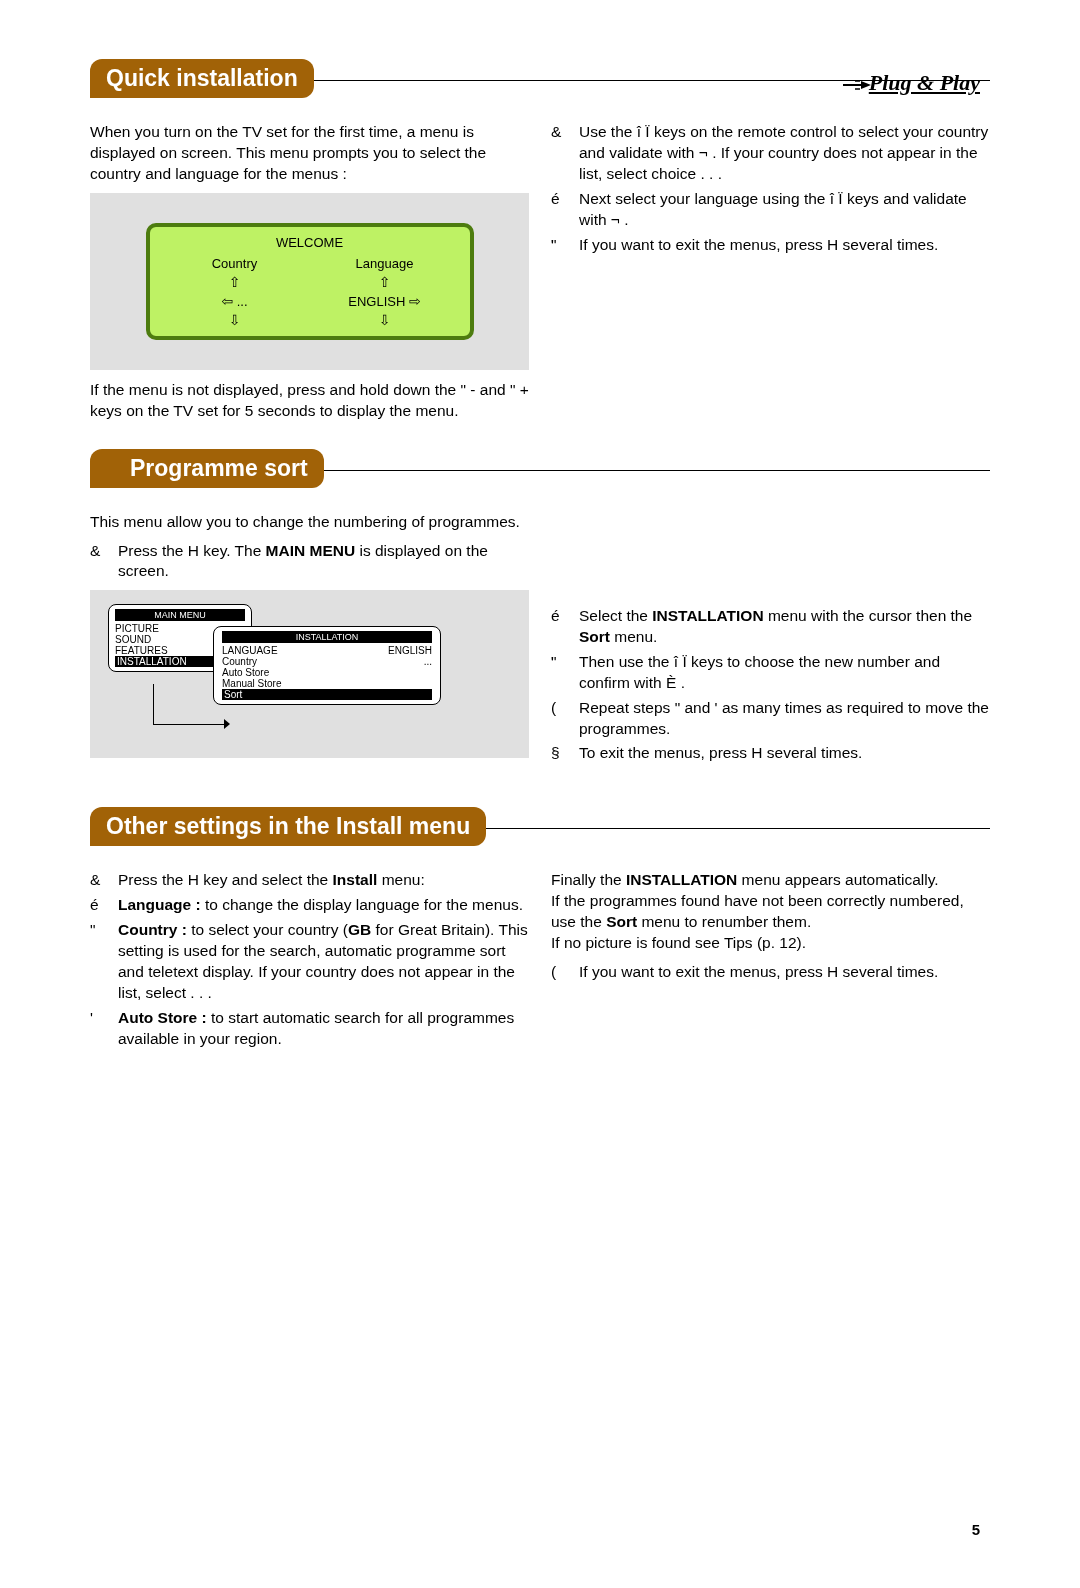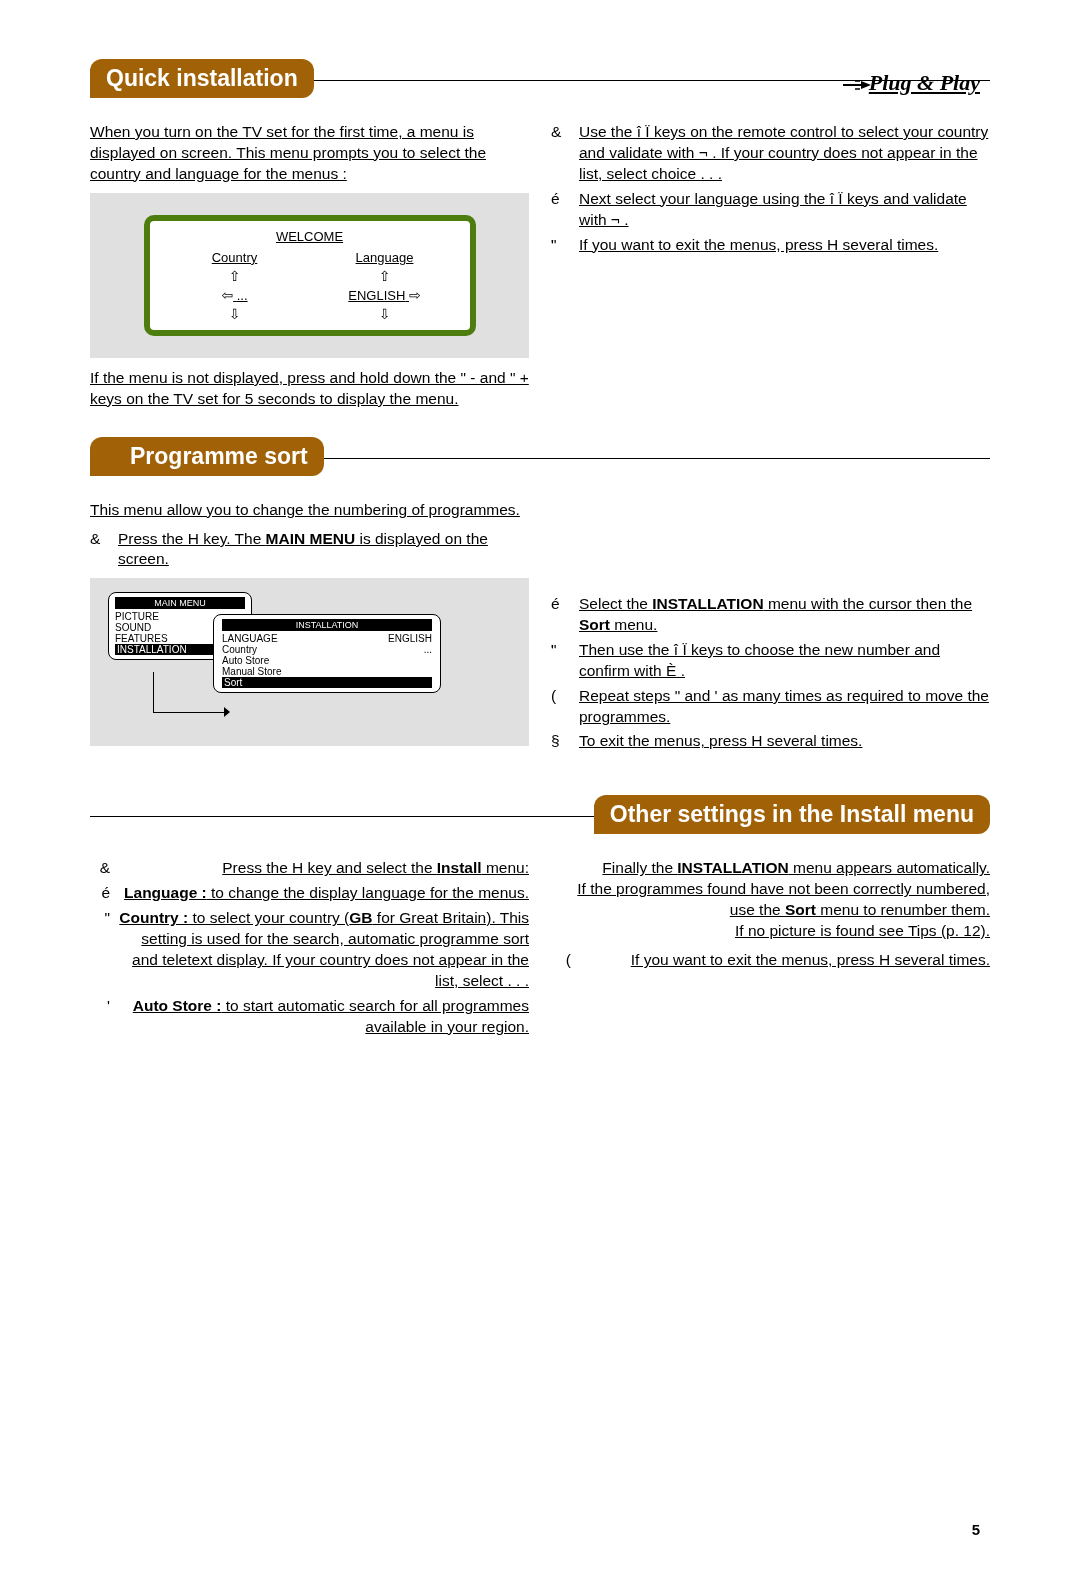--- a/index.html
+++ b/index.html
@@ -42,21 +42,20 @@
     border: none;
     border-top: 1.5px solid #000;
     margin: 0 0 0 0;
   }
   .section {
     margin-top: 30px;
   }
   .two-col {
     display: flex;
     gap: 22px;
-    text-decoration: underline;
   }
   .col {
     flex: 1;
     min-width: 0;
   }
   .body-text {
     font-size: 15.5px;
     line-height: 1.35;
     margin: 0 0 8px 0;
   }
@@ -77,25 +76,25 @@
     left: 0;
     top: 0;
     width: 20px;
   }
   .welcome-box-wrap {
     background: #e0e0e0;
     padding: 14px 18px;
     margin: 8px 0 10px 0;
   }
   .welcome-box {
-    background: #ffffff;
-    border: 6px solid #4d7c0f;
+    background: #bef264;
+    border: 4px solid #4d7c0f;
     border-radius: 10px;
     width: 300px;
-    margin: 8px auto;
+    margin: 16px auto;
     padding: 8px 10px;
     font-size: 13px;
     text-align: center;
   }
   .welcome-box .title {
     font-weight: normal;
     font-size: 13px;
     margin-bottom: 6px;
   }
   .wb-cols {
@@ -280,21 +279,21 @@
             <li><span class="marker">é</span><span>Select the <b>INSTALLATION</b> menu with the cursor then the <b>Sort</b> menu.</span></li>
             <li><span class="marker">"</span></li>
             <li><span class="marker">'</span><span>Then use the î  Ï   keys to choose the new number and confirm with È  .</span></li>
             <li><span class="marker">(</span><span>Repeat steps "  and '  as many times as required to move the programmes.</span></li>
             <li><span class="marker">§</span><span>To exit the menus, press H  several times.</span></li>
           </ul>
       </div>
     </div>
   </div>
 
-  <div class="section" style="margin-top:60px;text-align:right;">
+  <div class="section" style="margin-top:60px;">
     <hr class="rule">
     <div class="section-heading" style="position:relative; top:-22px;">Other settings in the Install menu</div>
 
     <div class="two-col" style="margin-top:-10px;">
       <div class="col">
         <ul class="list" id="s3-left">
             <li><span class="marker">&amp;</span><span>Press the H  key and select the <b>Install</b> menu:</span></li>
             <li><span class="marker">é</span><span><b>Language :</b> to change the display language for the menus.</span></li>
             <li><span class="marker">"</span><span><b>Country :</b> to select your country (<b>GB</b> for Great Britain). This setting is used for the search, automatic programme sort and teletext display. If your country does not appear in the list, select  . . .</span></li>
             <li><span class="marker">'</span><span><b>Auto Store :</b> to start automatic search for all programmes available in your region.</span></li>

